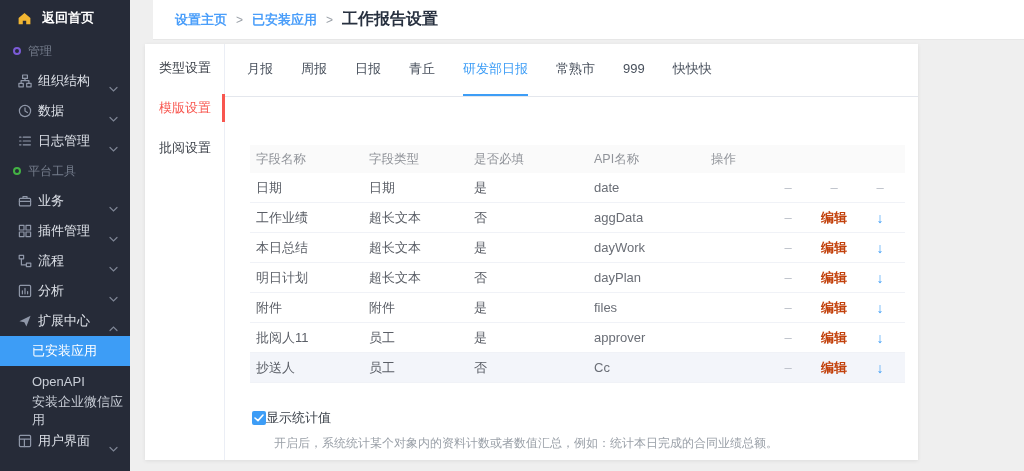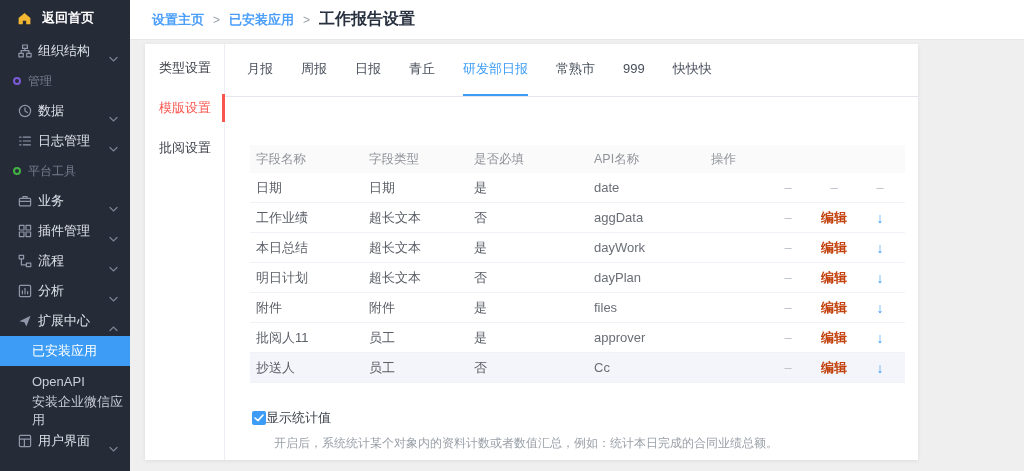--- a/index.html
+++ b/index.html
@@ -19,21 +19,21 @@
   .sb-row.menu .sb-label { color:#dde1e8; font-size:13px; margin-left:6px; }
   .sb-row.sub .sb-label { color:#c8cdd6; font-size:13px; margin-left:32px; }
   .sb-row.sub.active { background:#3d9df6; }
   .sb-row.sub.active .sb-label { color:#ffffff; }
   .sb-chevron { position:absolute; right:12px; top:12px; }
   .sb-icon { display:flex; align-items:center; }
 
   
   .main { flex:1; display:flex; flex-direction:column; background:#efefef; }
   .topbar { height:40px; background:#ffffff; border-bottom:1px solid #e7e7e7;
-    display:flex; align-items:center; padding-left:22px; }
+    display:flex; align-items:center; padding-left:22px;margin-left:23px; }
   .crumb-link { color:#4a9efa; font-size:13px; font-weight:bold; cursor:pointer; text-decoration:none; }
   .crumb-sep { color:#9aa0a8; font-size:12px; margin:0 9px; }
   .crumb-current { color:#27303f; font-size:16px; font-weight:bold; }
 
   
   .content { position:relative; flex:1; }
   .card { position:absolute; left:15px; top:4px; width:773px; height:416px;
     background:#ffffff; box-shadow:0 1px 4px rgba(0,0,0,0.08); display:flex; overflow:hidden; }
 
   .lnav { width:80px; min-width:80px; border-right:1px solid #ebeef5; padding-top:4px; }
@@ -81,37 +81,37 @@
   <div class="sidebar">
     <div class="sb-home">
       <span class="sb-icon">
         <svg width="15" height="15" viewBox="0 0 14 14">
             <path d="M1.5 6.6 7 1.8l5.5 4.8V12.4H8.6V9.2H5.4v3.2H1.5Z" fill="#f2b632"></path>
           </svg>
       </span>
       <span class="sb-label">返回首页</span>
     </div>
     <div id="sb-items">
+        <div class="sb-row section">
+          <span class="ring" style="border-color: rgb(123, 91, 214);"></span>
+          <span class="sb-label">管理</span>
+        </div>
         <div class="sb-row menu">
           <span class="sb-icon">
             <svg width="14" height="14" viewBox="0 0 14 14">
               <rect x="4.6" y="1" width="4.8" height="3.4" stroke="#8f97a8" stroke-width="1.2" fill="none" stroke-linecap="round" stroke-linejoin="round"></rect>
               <rect x="0.9" y="9.4" width="4.4" height="3.4" stroke="#8f97a8" stroke-width="1.2" fill="none" stroke-linecap="round" stroke-linejoin="round"></rect>
               <rect x="8.7" y="9.4" width="4.4" height="3.4" stroke="#8f97a8" stroke-width="1.2" fill="none" stroke-linecap="round" stroke-linejoin="round"></rect>
               <path d="M7 4.4v2.3M3.1 9.4V6.7h7.8v2.7" stroke="#8f97a8" stroke-width="1.2" fill="none" stroke-linecap="round" stroke-linejoin="round"></path>
             </svg>
           </span>
           <span class="sb-label">组织结构</span>
           <span class="sb-chevron"><svg width="9" height="6" viewBox="0 0 9 6">
               <path d="M1 1.5 4.5 5 8 1.5" stroke="#7e8594" stroke-width="1.2" fill="none" stroke-linecap="round"></path>
             </svg></span>
-        </div>
-        <div class="sb-row section">
-          <span class="ring" style="border-color: rgb(123, 91, 214);"></span>
-          <span class="sb-label">管理</span>
         </div>
         <div class="sb-row menu">
           <span class="sb-icon">
             <svg width="14" height="14" viewBox="0 0 14 14">
               <circle cx="7" cy="7" r="5.6" stroke="#8f97a8" stroke-width="1.2" fill="none" stroke-linecap="round" stroke-linejoin="round"></circle>
               <path d="M7 3.8V7l2.4 1.5" stroke="#8f97a8" stroke-width="1.2" fill="none" stroke-linecap="round" stroke-linejoin="round"></path>
             </svg>
           </span>
           <span class="sb-label">数据</span>
           <span class="sb-chevron"><svg width="9" height="6" viewBox="0 0 9 6">

